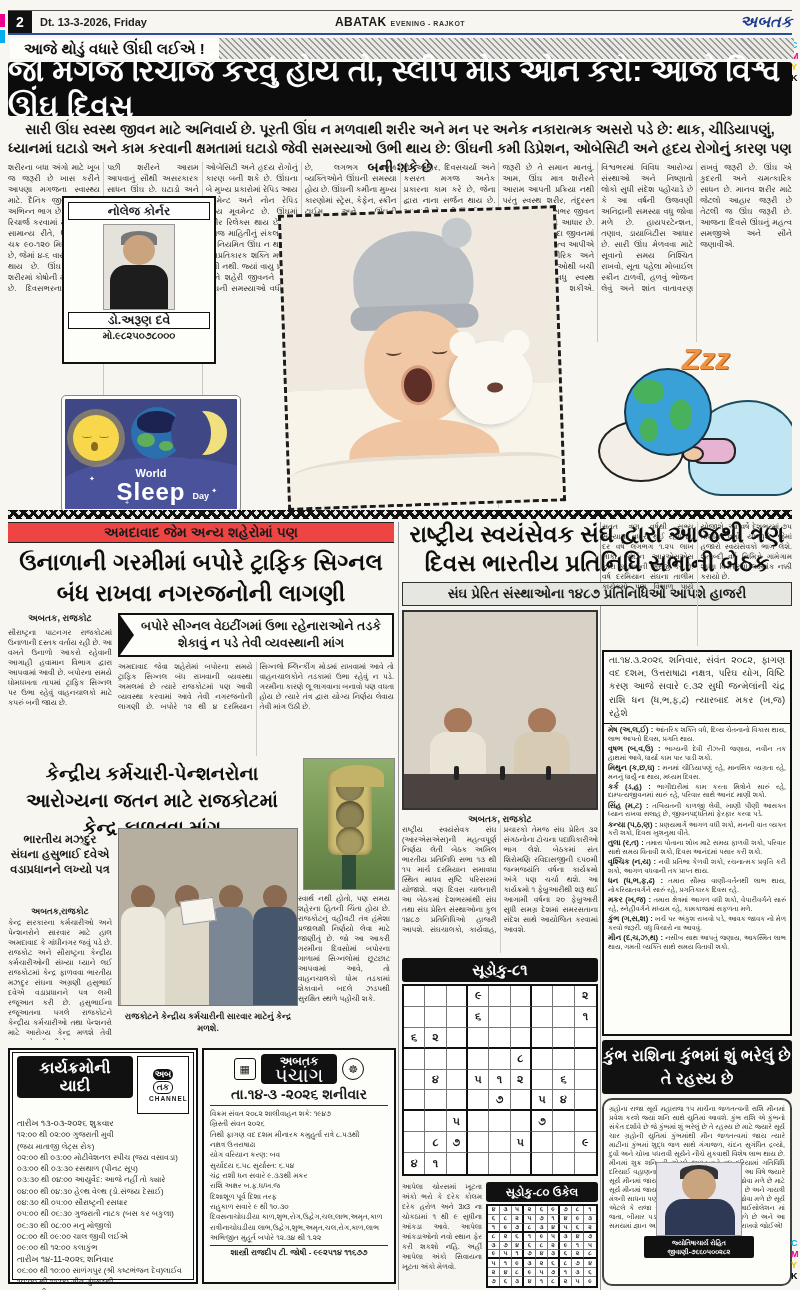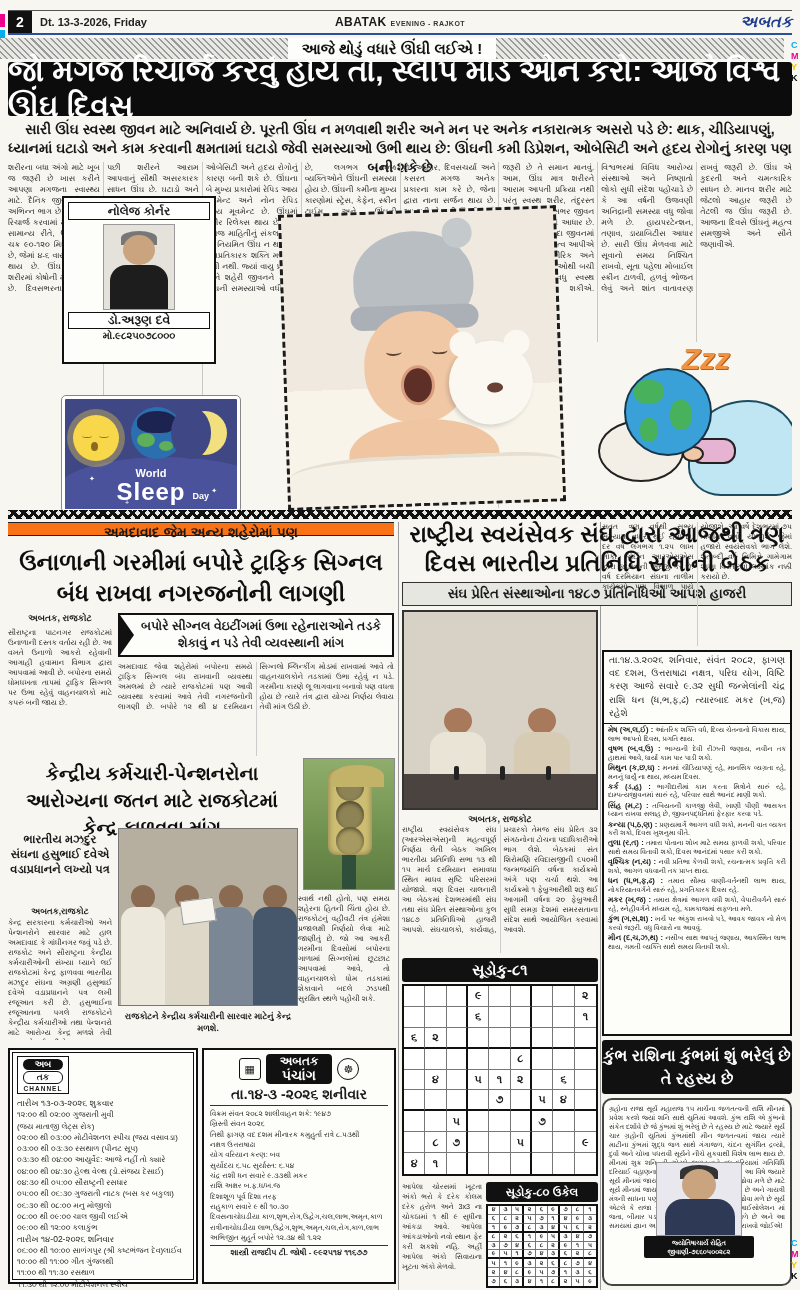--- a/index.html
+++ b/index.html
@@ -8,21 +8,21 @@
 
 .hdr{left:8px;top:10px;width:784px;height:22px;border-top:1px solid #555;display:flex;align-items:center}
 .pagebox{width:24px;height:22px;background:#111;color:#fff;font-weight:bold;font-size:14px;display:flex;align-items:center;justify-content:center}
 .hdate{font-size:11px;margin-left:8px;font-weight:bold;color:#222}
 .hmast{position:absolute;left:0;right:0;text-align:center;font-size:12px;font-weight:bold;letter-spacing:.5px}
 .hmast small{font-size:7px;font-weight:bold;color:#333}
 .hlogo{margin-left:auto;color:#1e3d8f;font-weight:bold;font-size:16px;font-style:italic;z-index:2}
 .hrule{left:8px;top:33px;width:784px;height:2px;background:#2b4ea0}
 .regL{width:5px;height:13px}
 
-.kick{left:0;top:38px;width:784px;height:21px;background:repeating-linear-gradient(45deg,#9a9a9a 0 1.5px,#e9e9e4 1.5px 4.5px);display:flex;align-items:center;justify-content:center}
+.kick{left:10px;top:38px;width:784px;height:21px;background:repeating-linear-gradient(45deg,#9a9a9a 0 1.5px,#e9e9e4 1.5px 4.5px);display:flex;align-items:center;justify-content:flex-start}
 .kick span{background:#fdfdf9;padding:0 14px;font-weight:bold;font-size:15px;color:#111;line-height:21px}
 
 .band{left:8px;top:62px;width:784px;height:54px;background:#0c0c0c;color:#fff;display:flex;align-items:center;justify-content:center;font-weight:bold;font-size:30px;border-radius:3px}
 .sub{left:8px;top:120px;width:784px;height:40px;text-align:center;font-weight:bold;font-size:14px;line-height:19px;color:#161616}
 .leadbody{left:8px;top:162px;width:784px;height:346px;column-count:8;column-gap:7px;column-rule:1px solid #c9c9c2;font-size:8px;line-height:11px;text-align:justify;color:#222;overflow:hidden}
 
 .know{left:62px;top:196px;width:154px;height:168px;background:#fdfdf9;border:2px solid #111;box-shadow:0 0 0 1px #fff inset;padding:4px;text-align:center}
 .know .kt{border:1.5px solid #111;font-weight:bold;font-size:12px;padding:1px 0;background:#fff}
 .know .kp{width:72px;height:86px;margin:4px auto 2px;background:#e4e2da;position:relative;border:1px solid #999;overflow:hidden}
 .know .kp .head{position:absolute;left:19px;top:10px;width:32px;height:30px;border-radius:50%;background:#caa37f}
@@ -69,21 +69,21 @@
 .ehead{position:absolute;left:28px;top:26px;width:88px;height:88px;border-radius:50%;background:#3aa0d8;border:2px solid #16364a;overflow:hidden}
 .ehead b{position:absolute;background:#47b25b;border-radius:45%}
 .arm{position:absolute;left:94px;top:96px;width:46px;height:26px;border-radius:12px;background:#e7b3d2;border:2px solid #222}
 .hand{position:absolute;left:86px;top:104px;width:22px;height:16px;border-radius:50%;background:#f0c8a6;border:2px solid #222}
 .blanket{position:absolute;right:-6px;top:58px;width:110px;height:96px;border-radius:55% 45% 20% 30%;background:#bfe6f2;border:2px solid #1d4d60}
 
 .zig{left:8px;top:510px;width:784px;height:9px;background:repeating-linear-gradient(45deg,#111 0 3px,transparent 3px 7px),repeating-linear-gradient(-45deg,#111 0 3px,transparent 3px 7px);background-color:#e8e8e2}
 
 .vr{width:1px;background:#999}
 
-.tkick{left:8px;top:522px;width:386px;height:14px;background:#f97316;border-top:1.5px solid #222;border-bottom:1.5px solid #222;text-align:center;font-weight:bold;font-size:14px;line-height:19px}
+.tkick{left:8px;top:522px;width:386px;height:21px;background:#ef4444;border-top:1.5px solid #222;border-bottom:1.5px solid #222;text-align:center;font-weight:bold;font-size:14px;line-height:19px}
 .thead{left:8px;top:547px;width:386px;height:62px;text-align:center;font-weight:bold;font-size:23px;line-height:31px;color:#0e0e0e}
 .tby{left:8px;top:613px;width:104px;text-align:center;font-weight:bold;font-size:9px}
 .tcol{font-size:7.5px;line-height:10px;text-align:justify;overflow:hidden}
 .tarrow{left:118px;top:613px;width:276px;height:44px;border:2px solid #111;display:flex;align-items:center;justify-content:center;text-align:center;font-weight:bold;font-size:12.5px;line-height:17px;padding:0 8px 0 18px;background:#fdfdf9}
 .tarrow:before{content:"";position:absolute;left:0;top:0;border-top:20px solid transparent;border-bottom:20px solid transparent;border-left:14px solid #111}
 
 .tl{left:303px;top:758px;width:92px;height:132px;background:linear-gradient(180deg,#8fae6b,#6f8f4e 60%,#5d7b41);overflow:hidden;border:1px solid #888}
 .tlbody{position:absolute;left:24px;top:10px;width:44px;height:86px;border-radius:8px;background:#cdbd72;box-shadow:inset 0 0 6px rgba(0,0,0,.4)}
 .tlamp{position:absolute;left:8px;width:28px;height:28px;border-radius:50%;background:#8e8354;box-shadow:inset 0 2px 4px rgba(0,0,0,.5)}
 .tlhood{position:absolute;left:-4px;top:-8px;width:52px;height:22px;border-radius:50% 50% 0 0;background:#c3b368}
@@ -95,34 +95,34 @@
 .menp{left:118px;top:828px;width:180px;height:178px;background:#b6ae9f;border:1px solid #777;overflow:hidden}
 .man{position:absolute;bottom:0;width:44px;height:120px}
 .man .mh{position:absolute;left:10px;top:0;width:24px;height:24px;border-radius:50%;background:#8a6b52}
 .man .mb{position:absolute;left:0;top:22px;width:44px;height:98px;border-radius:14px 14px 0 0}
 .paper{position:absolute;left:62px;top:70px;width:34px;height:24px;background:#f6f4ec;border:1px solid #999;transform:rotate(-8deg)}
 .pcap{left:118px;top:1010px;width:180px;height:30px;text-align:center;font-weight:bold;font-size:8.5px;line-height:12px}
 
 .prog{left:8px;top:1048px;width:190px;height:236px;background:#fdfdf9;border:2px solid #111;box-shadow:0 0 0 2px #fff inset,0 0 0 3px #111 inset;padding:6px 7px 4px}
 .prog .pt{display:flex;align-items:flex-start;gap:4px}
 .prog .ptitle{background:#111;color:#fff;font-weight:bold;font-size:16px;padding:3px 8px;border-radius:4px;flex:1;text-align:center}
-.chlogo{width:52px;border:1.5px solid #111;text-align:center;padding:1px;background:#fff}
+.chlogo{width:52px;border:1.5px solid #111;text-align:center;padding:11px;background:#fff}
 .chlogo .c1{background:#111;color:#fff;font-weight:bold;font-size:9px;border-radius:6px;margin:1px 4px}
 .chlogo .c2{border:1px solid #111;font-weight:bold;font-size:9px;border-radius:6px;margin:1px 4px}
 .chlogo .c3{font-weight:bold;font-size:6.5px;letter-spacing:1px}
 .prog .plines{margin-top:4px;font-size:7.8px;line-height:11.3px}
 .prog .plines .prog-line.strong{font-weight:normal;font-size:8.5px}
 
 .pan{left:202px;top:1048px;width:194px;height:236px;background:#fdfdf9;border:2px solid #111;padding:4px 6px}
 .pan .phd{display:flex;align-items:center;justify-content:center;gap:5px}
 .pan .icn{width:22px;height:22px;border:1.5px solid #111;border-radius:50%;display:flex;align-items:center;justify-content:center;font-size:11px}
 .pan .icn.sq{border-radius:3px}
 .pan .brand{background:#111;color:#fff;text-align:center;padding:1px 14px;border-radius:4px}
 .pan .brand .b1{font-weight:bold;font-size:12px;line-height:13px}
-.pan .brand .b2{font-weight:bold;font-size:14px;line-height:15px}
+.pan .brand .b2{font-weight:normal;font-size:20px;line-height:15px}
 .pan .pdate{text-align:center;font-weight:bold;font-size:14px;border-bottom:1px solid #333;padding:2px 0}
 .pan .plist{font-size:7.3px;line-height:10.35px;margin-top:3px}
 .pan .pfoot{text-align:center;font-weight:bold;font-size:8px;margin-top:2px;border-top:1px solid #333;padding-top:2px}
 
 .rhead{left:402px;top:520px;width:390px;height:58px;text-align:center;font-weight:bold;font-size:23px;line-height:29px;color:#0e0e0e}
 .rsub{left:402px;top:582px;width:390px;height:24px;background:#e7e7e1;border:1px solid #333;text-align:center;font-weight:bold;font-size:13.5px;line-height:22px}
 .press{left:402px;top:610px;width:196px;height:200px;background:#d8d2c6;border:2px solid #333;overflow:hidden}
 .banner{position:absolute;left:8px;top:6px;right:8px;height:86px;background:#f6efe2;border:1px solid #b99;text-align:center;padding-top:3px}
 .banner .l1{color:#c0392b;font-weight:bold;font-size:8px}
 .banner .l2{color:#3a3a5e;font-weight:bold;font-size:13px;line-height:15px}
@@ -300,40 +300,41 @@
   <div class="man" style="left:134px">
       <div class="mh"></div>
       <div class="mb" style="background:#46566b"></div>
     </div>
   <div class="paper"></div>
 </div>
 <div class="abs pcap">રાજકોટને કેન્દ્રીય કર્મચારીની સારવાર માટેનું કેન્દ્ર મળશે.</div>
 
 <div class="abs prog">
   <div class="pt">
+    <div class="ptitle">કાર્યક્રમોની યાદી</div>
     <div class="chlogo">
       <div class="c1">અબ</div>
       <div class="c2">તક</div>
       <div class="c3">CHANNEL</div>
     </div>
   </div>
   <div class="plines">
       <div class="prog-line strong">તારીખ ૧૩-૦૩-૨૦૨૬ શુક્રવાર</div>
       <div class="prog-line">૧૨:૦૦ થી ૦૨:૦૦ ગુજરાતી મુવી</div>
       <div class="prog-line">(જય માતાજી લેટ્સ રોક)</div>
       <div class="prog-line">૦૨:૦૦ થી ૦૩:૦૦ મોટીવેશનલ સ્પીચ (જય વસાવડા)</div>
       <div class="prog-line">૦૩:૦૦ થી ૦૩:૩૦ રસથાળ (પીનટ સૂપ)</div>
       <div class="prog-line">૦૩:૩૦ થી ૦૪:૦૦ આયુર્વેદ: આજે નહીં તો ક્યારે</div>
       <div class="prog-line">૦૪:૦૦ થી ૦૪:૩૦ હેલ્થ વેલ્થ (ડો.સંજય દેસાઈ)</div>
       <div class="prog-line">૦૪:૩૦ થી ૦૫:૦૦ સૌરાષ્ટ્રની રસધાર</div>
       <div class="prog-line">૦૫:૦૦ થી ૦૬:૩૦ ગુજરાતી નાટક (બસ કર બકુલા)</div>
       <div class="prog-line">૦૬:૩૦ થી ૦૮:૦૦ મનુ મોજીલો</div>
       <div class="prog-line">૦૮:૦૦ થી ૦૯:૦૦ ચાલ જીવી લઈએ</div>
       <div class="prog-line">૦૯:૦૦ થી ૧૨:૦૦ કલાકુંભ</div>
-      <div class="prog-line strong">તારીખ ૧૪-02-૨૦૨૬ શનિવાર</div>
+      <div class="prog-line strong">તારીખ ૧૪-11-૨૦૨૬ શનિવાર</div>
       <div class="prog-line">૦૬:૦૦ થી ૧૦:૦૦ સાળંગપુર (શ્રી કષ્ટભંજન દેવ)લાઈવ</div>
       <div class="prog-line">૧૦:૦૦ થી ૧૧:૦૦ ગીત ગુંજલથી</div>
       <div class="prog-line">૧૧:૦૦ થી ૧૧:૩૦ રસથાળ</div>
       <div class="prog-line">૧૧:૩૦ થી ૧૨:૦૦ મોટીવેશનલ સ્પીચ</div>
     </div>
 </div>
 
 <div class="abs pan">
   <div class="phd">
     <div class="icn sq">▦</div>

